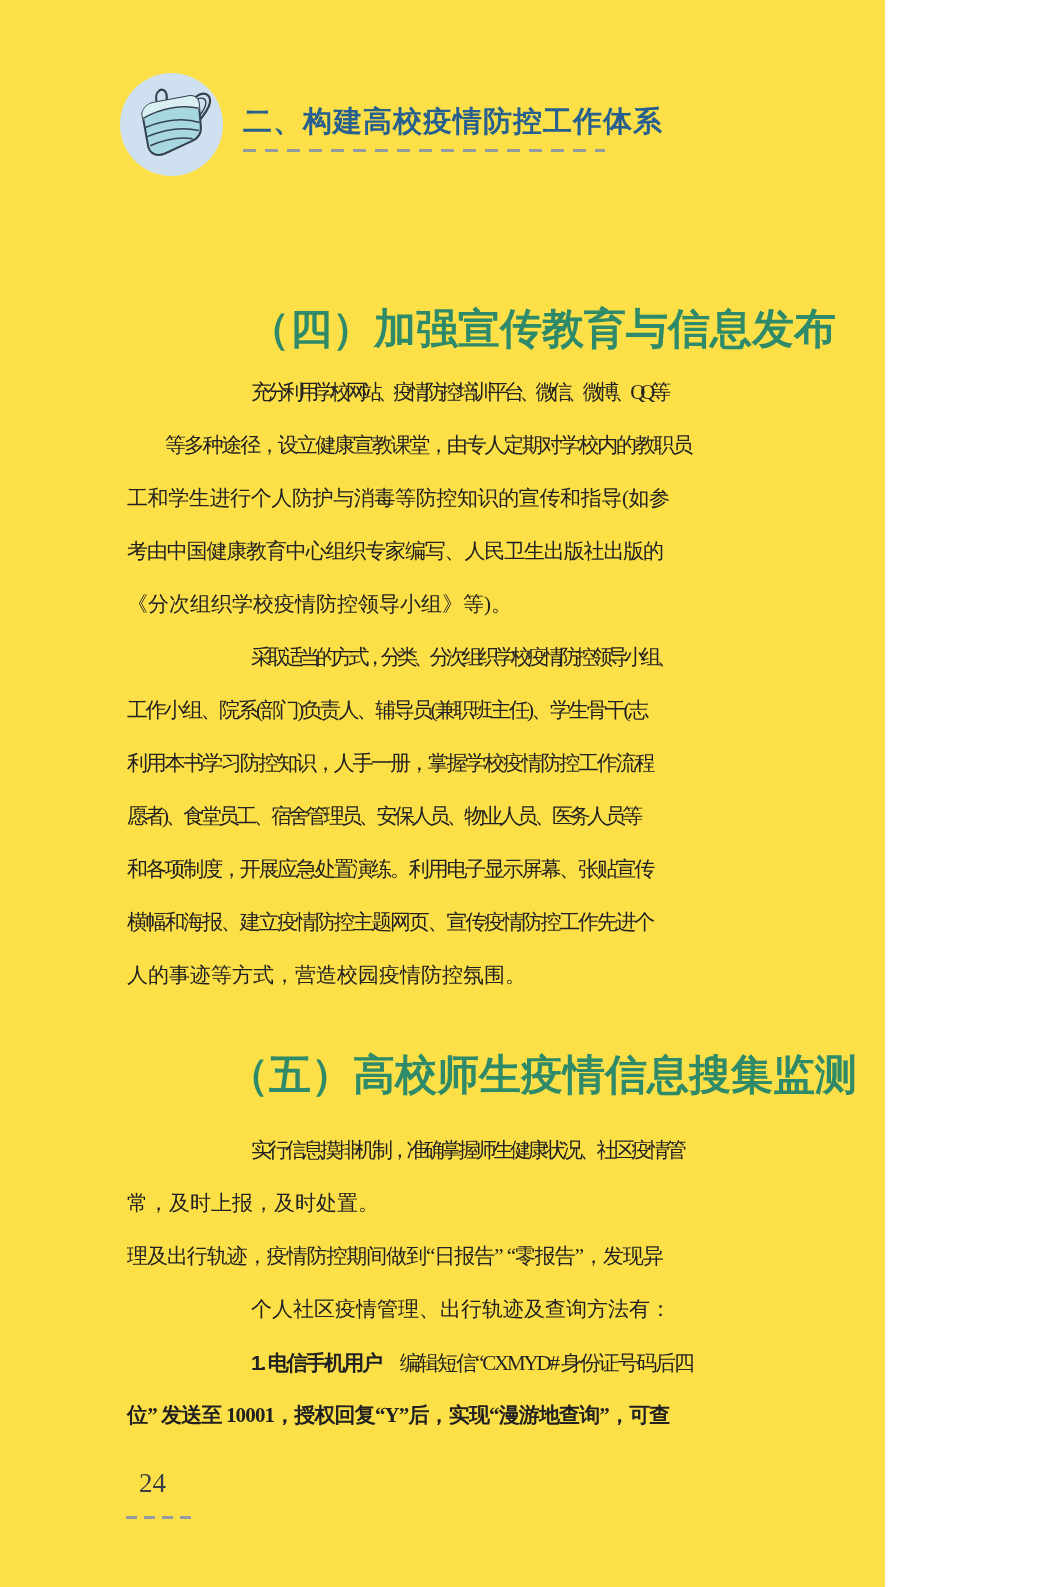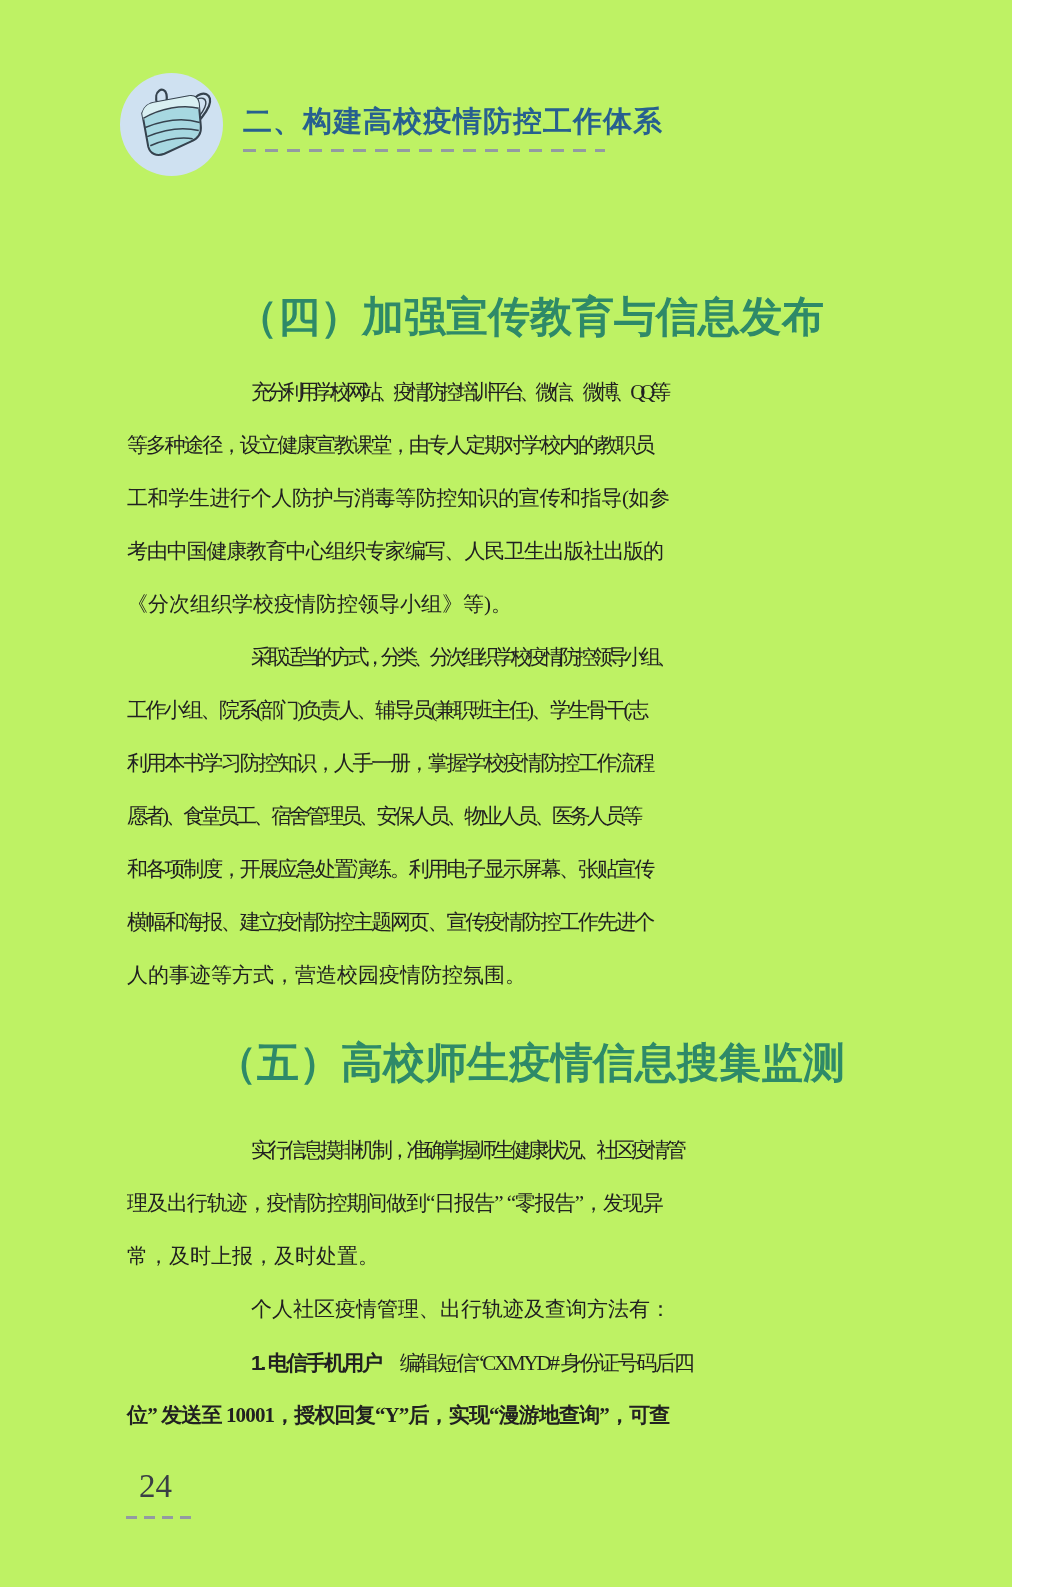--- a/index.html
+++ b/index.html
@@ -1,44 +1,44 @@
 <!DOCTYPE html>
 <html lang="zh" style="--header-blue: #27608f; --heading-green: #2e8a68; --body-text: #212121; --icon-circle: #cfe1f1; --mask-fill: #a7d8e1; --mask-light: #d9eff2; --mask-outline: #35424e; --dash-gray: #939aa2; --page-number-gray: #3a3f45;"><head>
 <meta charset="utf-8">
 <style>
   html,body { margin:0; padding:0; background:#ffffff; }
   .page {
-    position:relative; width:1012px; height:1587px; background:#bef264;
+    position:relative; width:885px; height:1587px; background:#fde047;
     font-family:"Liberation Serif","DejaVu Serif",serif;
     color:var(--body-text,#212121); overflow:hidden;
   }
   
   .icon-circle { position:absolute; left:120px; top:73px; width:103px; height:103px; }
   .chapter-title {
     position:absolute; left:243px; top:102px; font-size:29px; font-weight:bold;
     color:var(--header-blue,#27608f); white-space:nowrap; letter-spacing:1px;
   }
   .header-dashes {
     position:absolute; left:243px; top:149px; width:362px; height:3px;
     background:repeating-linear-gradient(90deg, var(--dash-gray,#939aa2) 0 13px, transparent 13px 22px);
   }
   
   .section-heading {
-    position:absolute; left:127px; width:806px; margin:0; text-align:center;
+    position:absolute; left:127px; width:806px; margin:12px; text-align:center;
     font-size:42px; line-height:50px; font-weight:bold; white-space:nowrap;
     color:var(--heading-green,#2e8a68);
   }
   
   .para { position:absolute; left:127px; width:806px; font-size:21px; line-height:53px; }
   .line { white-space:nowrap; height:53px; }
   .line.indent { text-indent:62px; }
   .inner { display:inline-block; white-space:nowrap; }
   .lead { font-family:"Liberation Sans","DejaVu Sans",sans-serif; font-weight:bold; }
   
-  .page-number { position:absolute; left:139px; top:1468px; font-size:33px; color:var(--page-number-gray,#3a3f45); }
+  .page-number { position:absolute; left:139px; top:1468px; font-size:27px; color:var(--page-number-gray,#3a3f45); }
   .footer-dashes {
     position:absolute; left:126px; top:1516px; width:67px; height:3px;
     background:repeating-linear-gradient(90deg, var(--dash-gray,#80868c) 0 11px, transparent 11px 18px);
   }
 </style>
 </head>
 <body>
 
 <div class="page">
 
@@ -63,41 +63,41 @@
       </svg>
     </span>
     <div class="chapter-title">二、构建高校疫情防控工作体系</div>
     <div class="header-dashes"></div>
   </header>
 
   <h2 class="section-heading" style="top:292px">（四）加强宣传教育与信息发布</h2>
 
   <div class="para" style="top:366px">
       <div class="line indent"><span class="inner" style="letter-spacing: -5.2px;">充分利用学校网站、疫情防控培训平台、微信、微博、QQ 等</span></div>
-      <div class="line"><span class="inner" style="letter-spacing: -2.21px;">等多种途径，设立健康宣教课堂，由专人定期对学校内的教职员</span></div>
+      <div class="line"><span class="inner" style="letter-spacing: -2.21px; margin-left: 38px;">等多种途径，设立健康宣教课堂，由专人定期对学校内的教职员</span></div>
       <div class="line"><span class="inner" style="letter-spacing: -0.38px;">工和学生进行个人防护与消毒等防控知识的宣传和指导(如参</span></div>
       <div class="line"><span class="inner" style="letter-spacing: -1.15px;">考由中国健康教育中心组织专家编写、人民卫生出版社出版的</span></div>
       <div class="line last"><span class="inner">《分次组织学校疫情防控领导小组》等)。</span></div>
     </div>
   <div class="para" style="top:631px">
       <div class="line indent"><span class="inner" style="letter-spacing: -4.77px;">采取适当的方式，分类、分次组织学校疫情防控领导小组、</span></div>
       <div class="line"><span class="inner" style="letter-spacing: -2.58px; font-family: Liberation Serif, serif;">工作小组、院系(部门)负责人、辅导员(兼职班主任)、学生骨干(志</span></div>
       <div class="line"><span class="inner" style="letter-spacing: -2.21px;">利用本书学习防控知识，人手一册，掌握学校疫情防控工作流程</span></div>
       <div class="line"><span class="inner" style="letter-spacing: -3.44px;">愿者)、食堂员工、宿舍管理员、安保人员、物业人员、医务人员等</span></div>
       <div class="line"><span class="inner" style="letter-spacing: -2.21px;">和各项制度，开展应急处置演练。利用电子显示屏幕、张贴宣传</span></div>
       <div class="line"><span class="inner" style="letter-spacing: -2.21px;">横幅和海报、建立疫情防控主题网页、宣传疫情防控工作先进个</span></div>
       <div class="line last"><span class="inner">人的事迹等方式，营造校园疫情防控氛围。</span></div>
     </div>
 
   <h2 class="section-heading" style="top:1038px">（五）高校师生疫情信息搜集监测</h2>
 
   <div class="para" style="top:1124px">
       <div class="line indent"><span class="inner" style="letter-spacing: -3.72px;">实行信息摸排机制，准确掌握师生健康状况、社区疫情管</span></div>
+      <div class="line last"><span class="inner">常，及时上报，及时处置。</span></div>
       <div class="line"><span class="inner" style="letter-spacing: -1.06px;">理及出行轨迹，疫情防控期间做到“日报告” “零报告”，发现异</span></div>
-      <div class="line last"><span class="inner">常，及时上报，及时处置。</span></div>
     </div>
   <div class="para" style="top:1283px">
       <div class="line indent last"><span class="inner">个人社区疫情管理、出行轨迹及查询方法有：</span></div>
     </div>
   <div class="para" style="top:1336px">
       <div class="line indent"><span class="inner" style="letter-spacing: -2.17px;"><b class="lead">1. 电信手机用户</b>　编辑短信“CXMYD# 身份证号码后四</span></div>
       <div class="line last"><span class="inner" style="letter-spacing: -0.86px; font-weight: bold;">位” 发送至 10001，授权回复“Y”后，实现“漫游地查询”，可查</span></div>
     </div>
 
   <footer>

